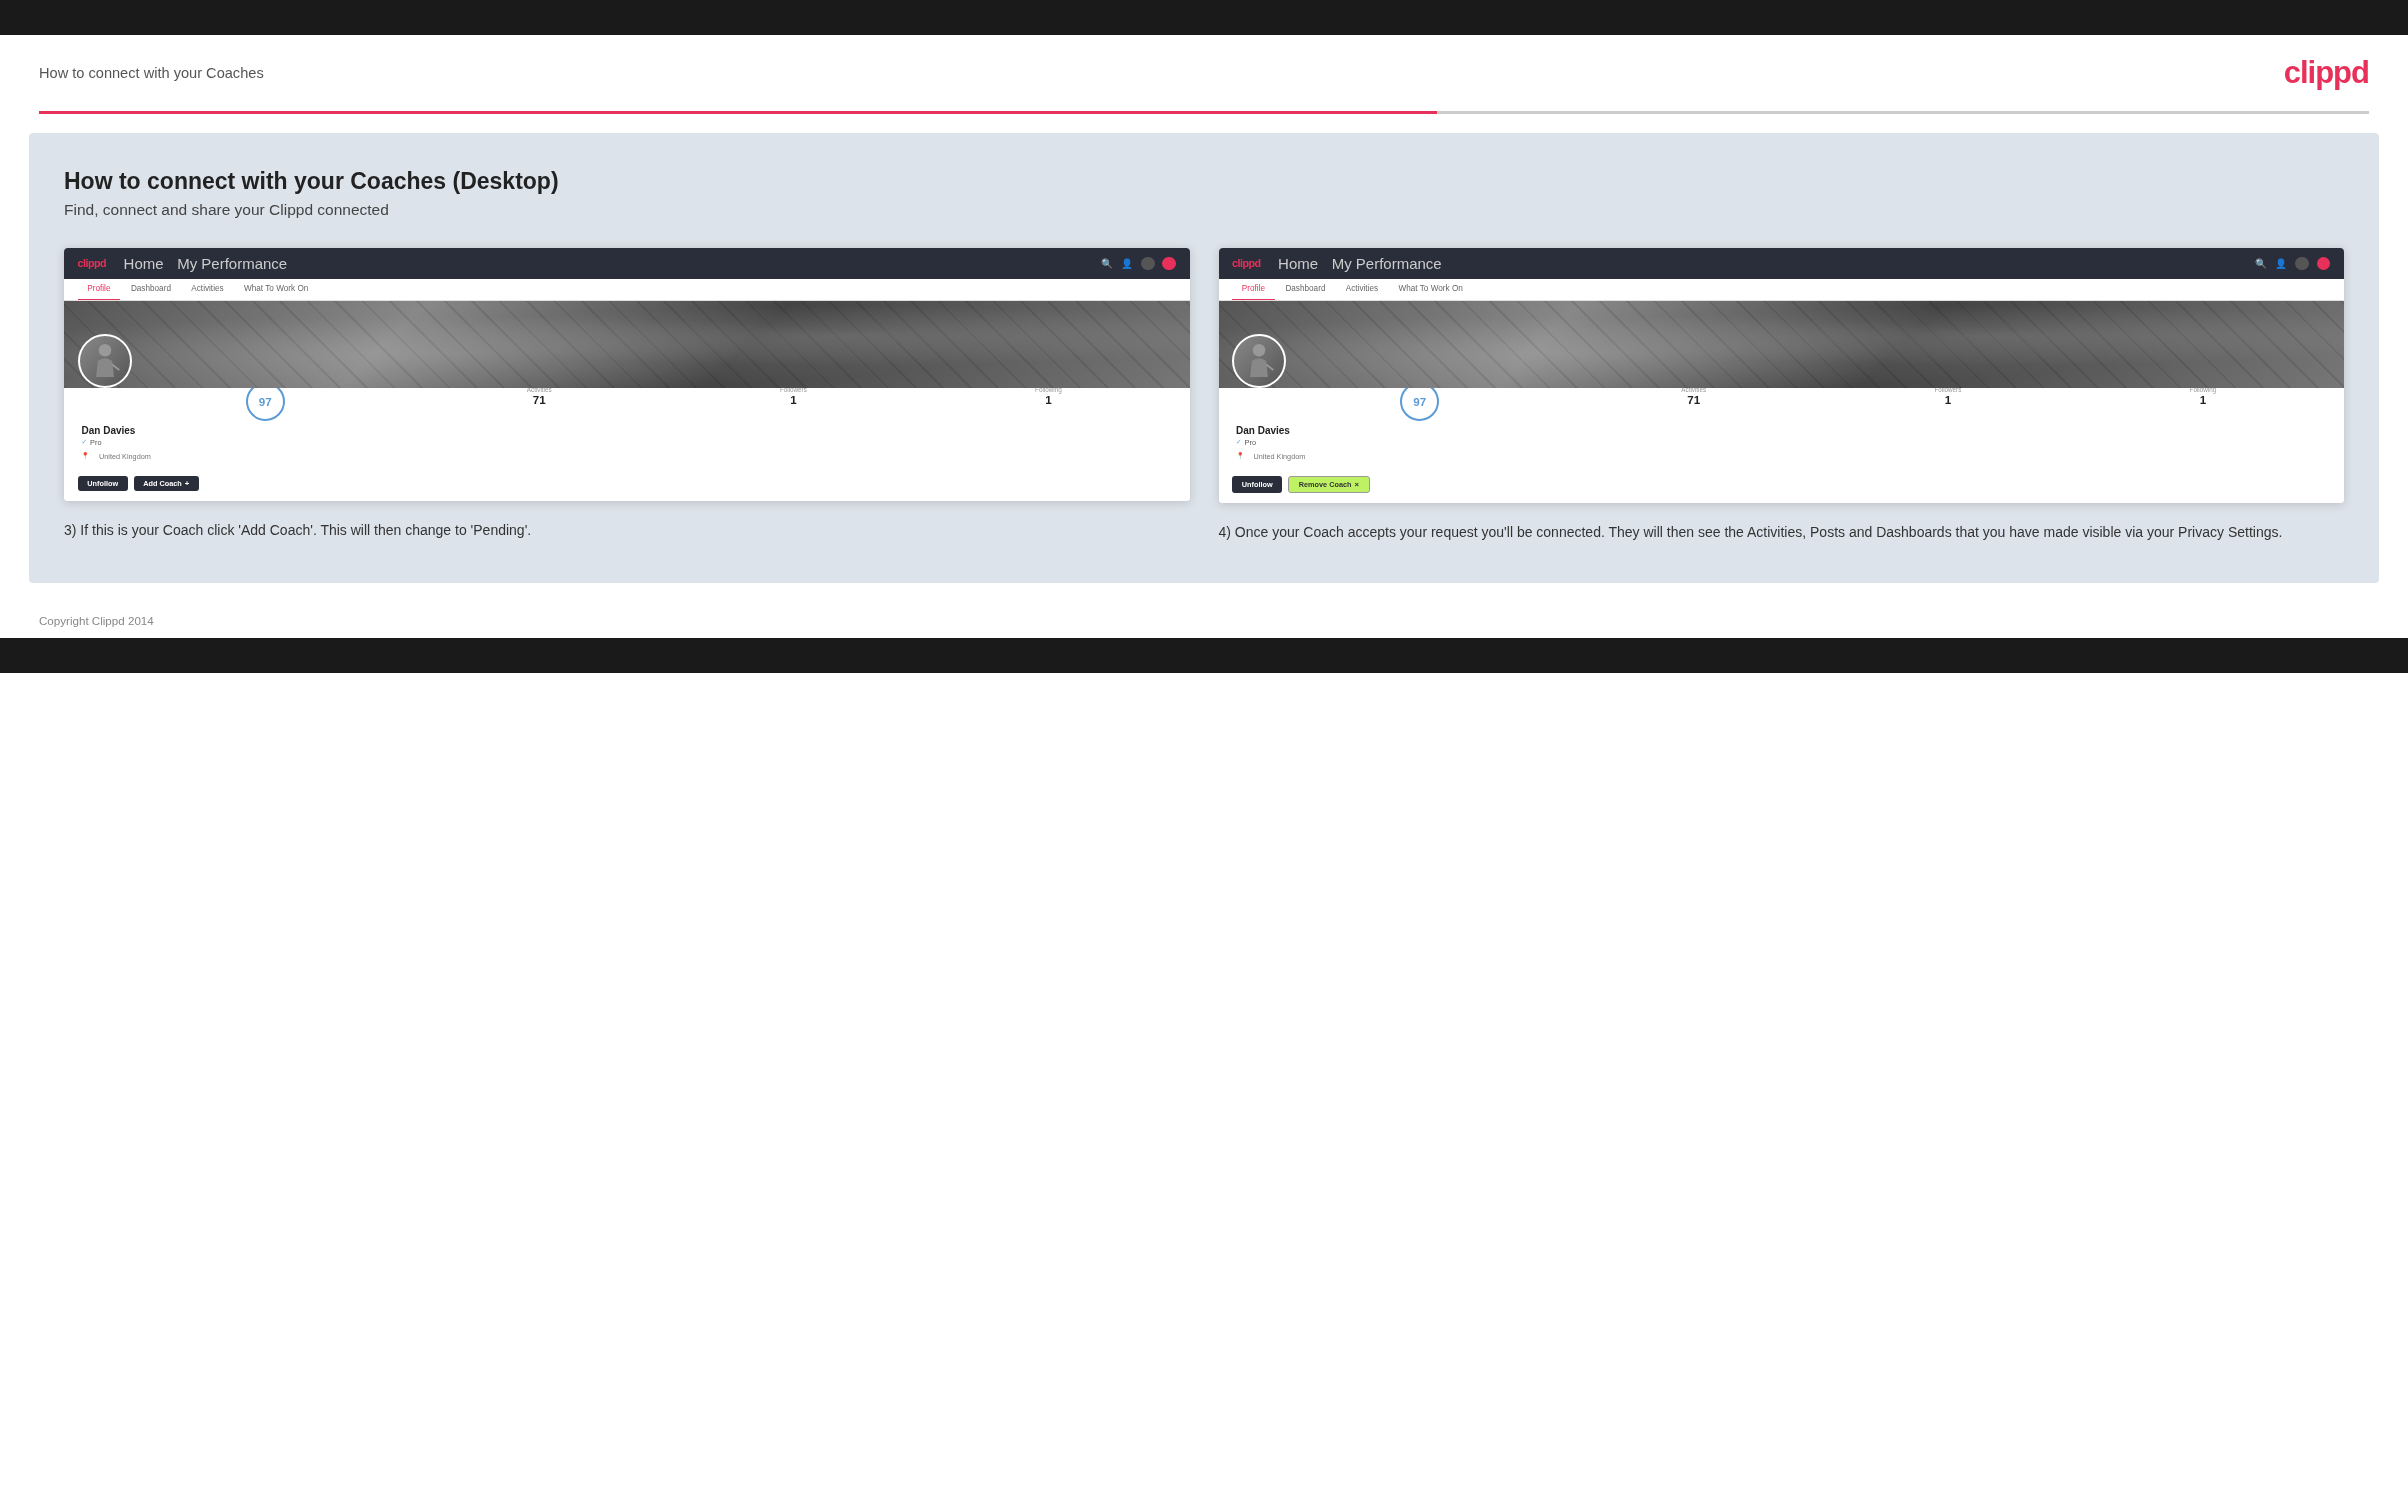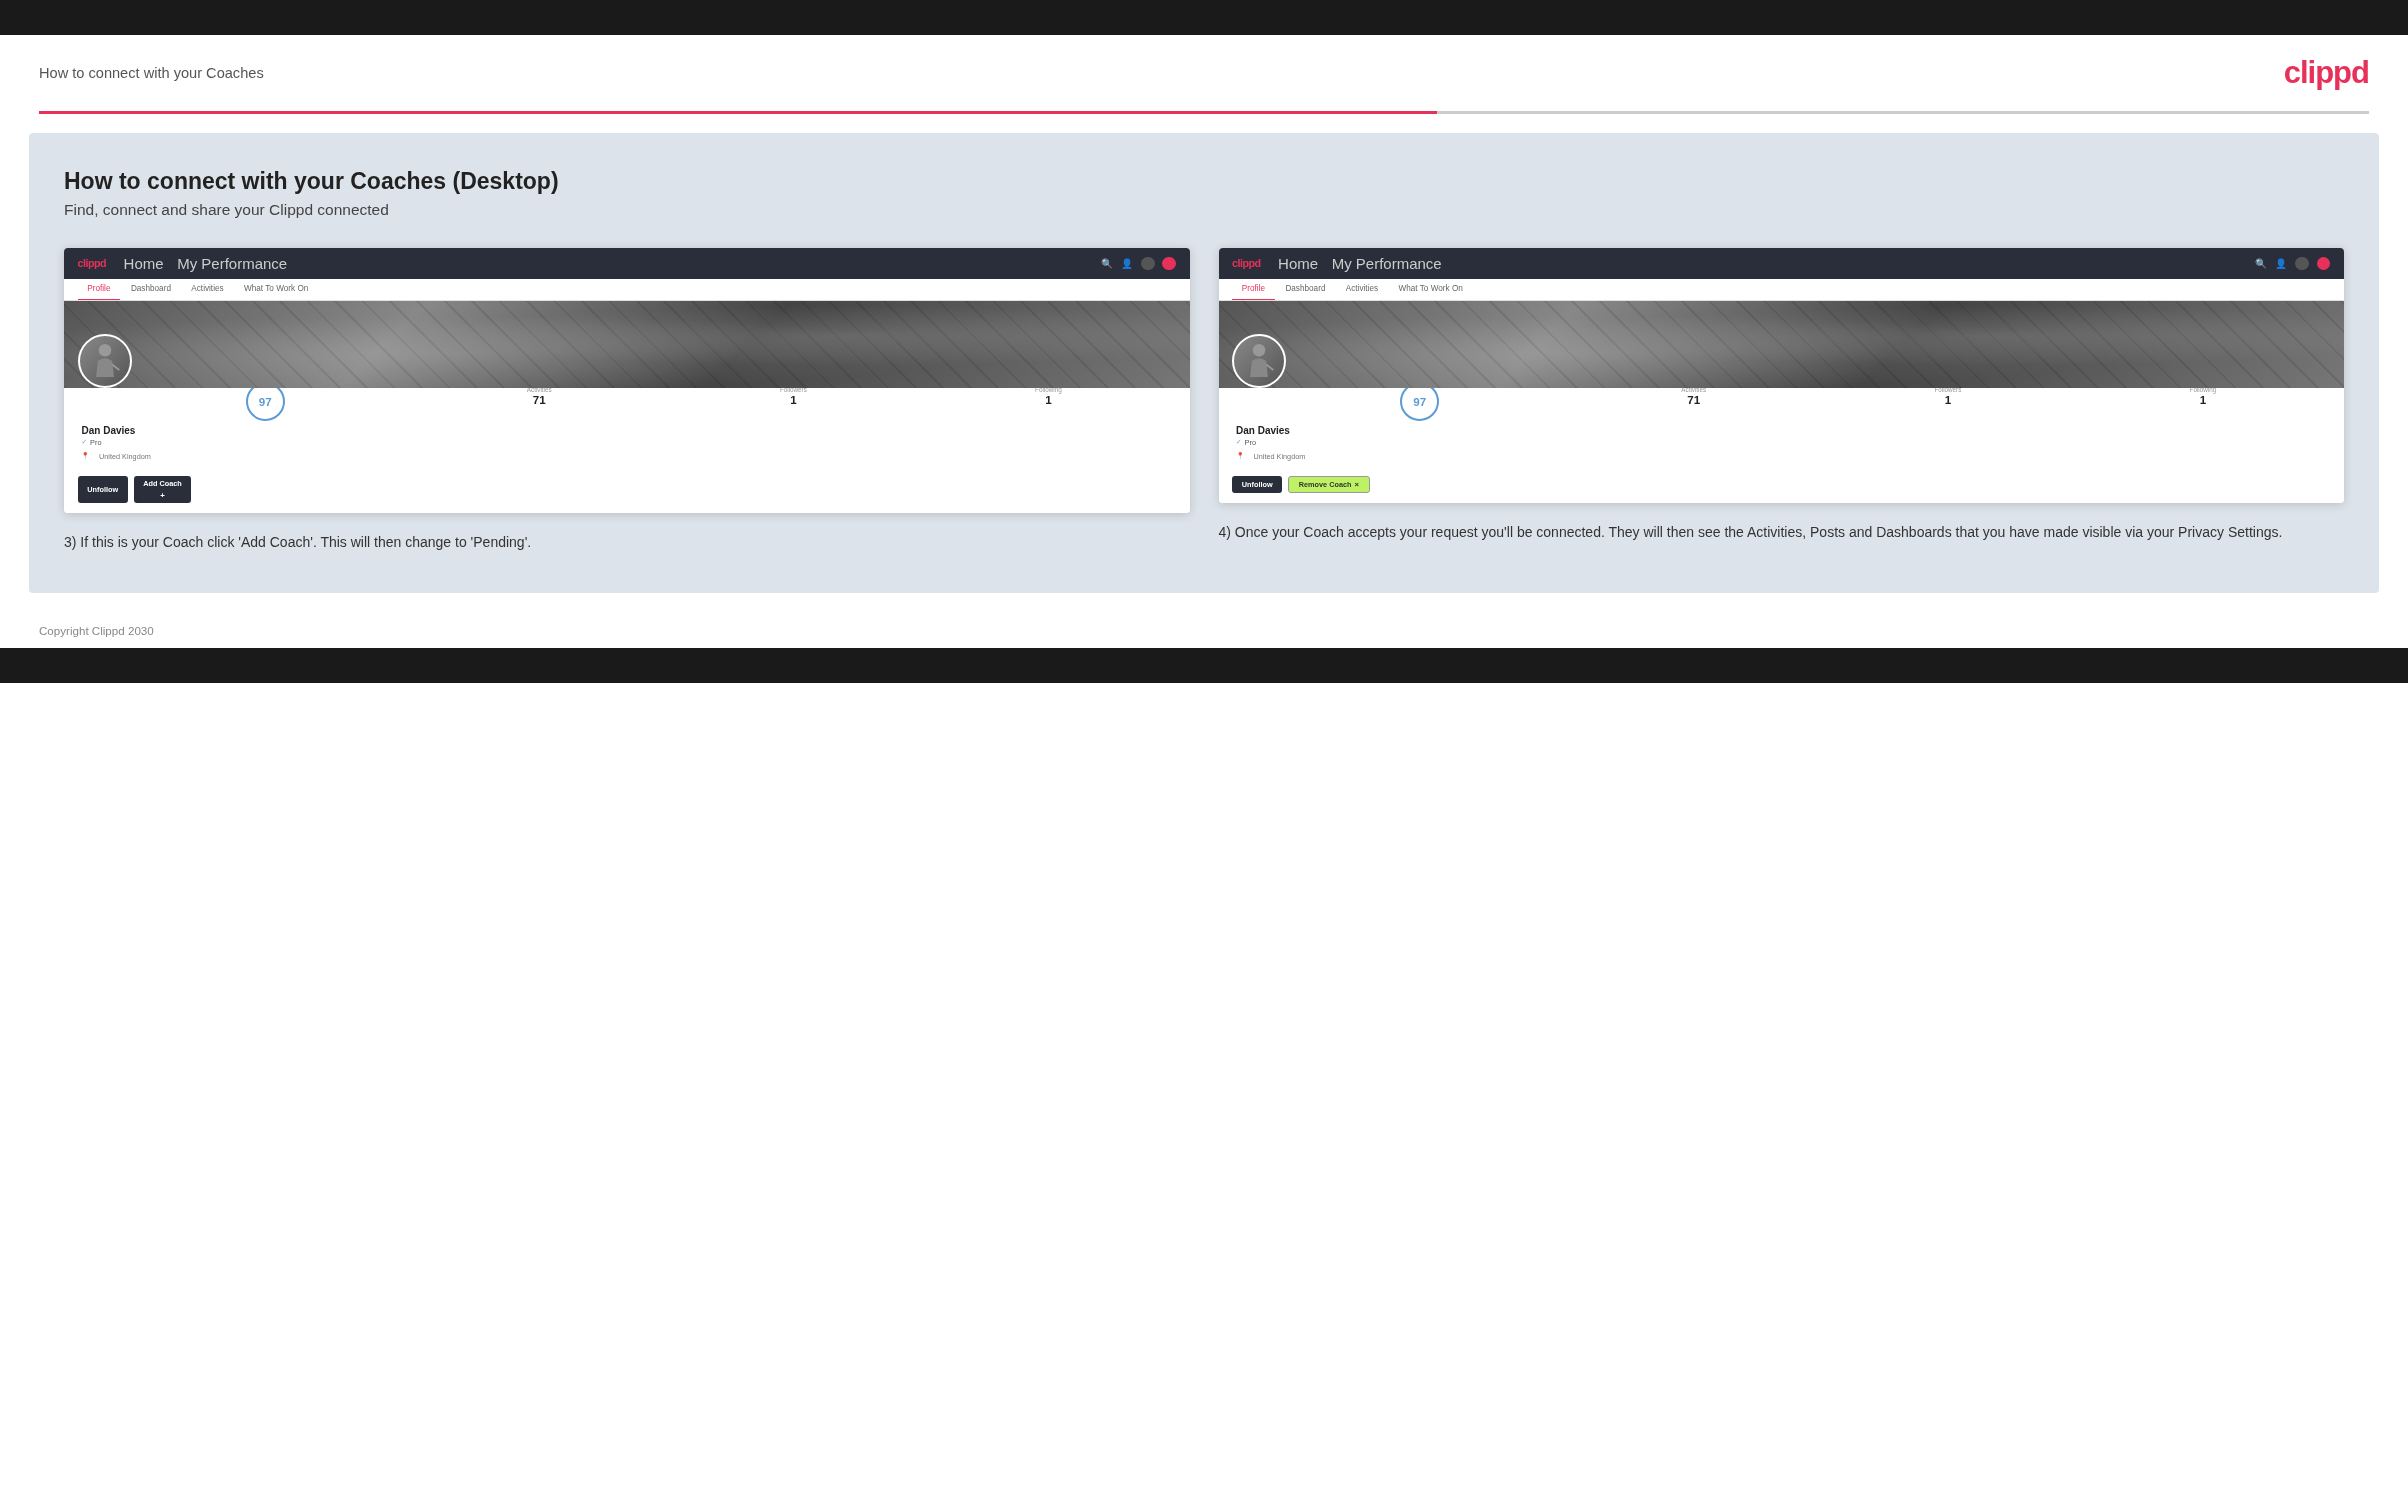--- a/index.html
+++ b/index.html
@@ -225,21 +225,20 @@
       color: #fff;
       border: none;
     }
     .mock-btn-outline {
       background: #2a2e3a;
       color: #fff;
       border: none;
       display: flex;
       align-items: center;
       gap: 2.9px;
-      flex-direction: column;
     }
     .mock-btn-remove {
       background: #bef264;
       color: #333;
       border: 1px solid #999;
       display: flex;
       align-items: center;
       gap: 2.9px;
     }
     .mock-quality-circle {
@@ -504,17 +503,17 @@
       </div>
 
       <p class="desc-text">4) Once your Coach accepts your request you'll be connected. They will then see the Activities, Posts and Dashboards that you have made visible via your Privacy Settings.</p>
 
     </div>
 
   </div>
 </div>
 
 <div class="footer">
-  <span>Copyright Clippd 2030</span>
+  <span>Copyright Clippd 2014</span>
 </div>
 
 <div class="bottom-bar"></div>
 
 
 </body></html>

